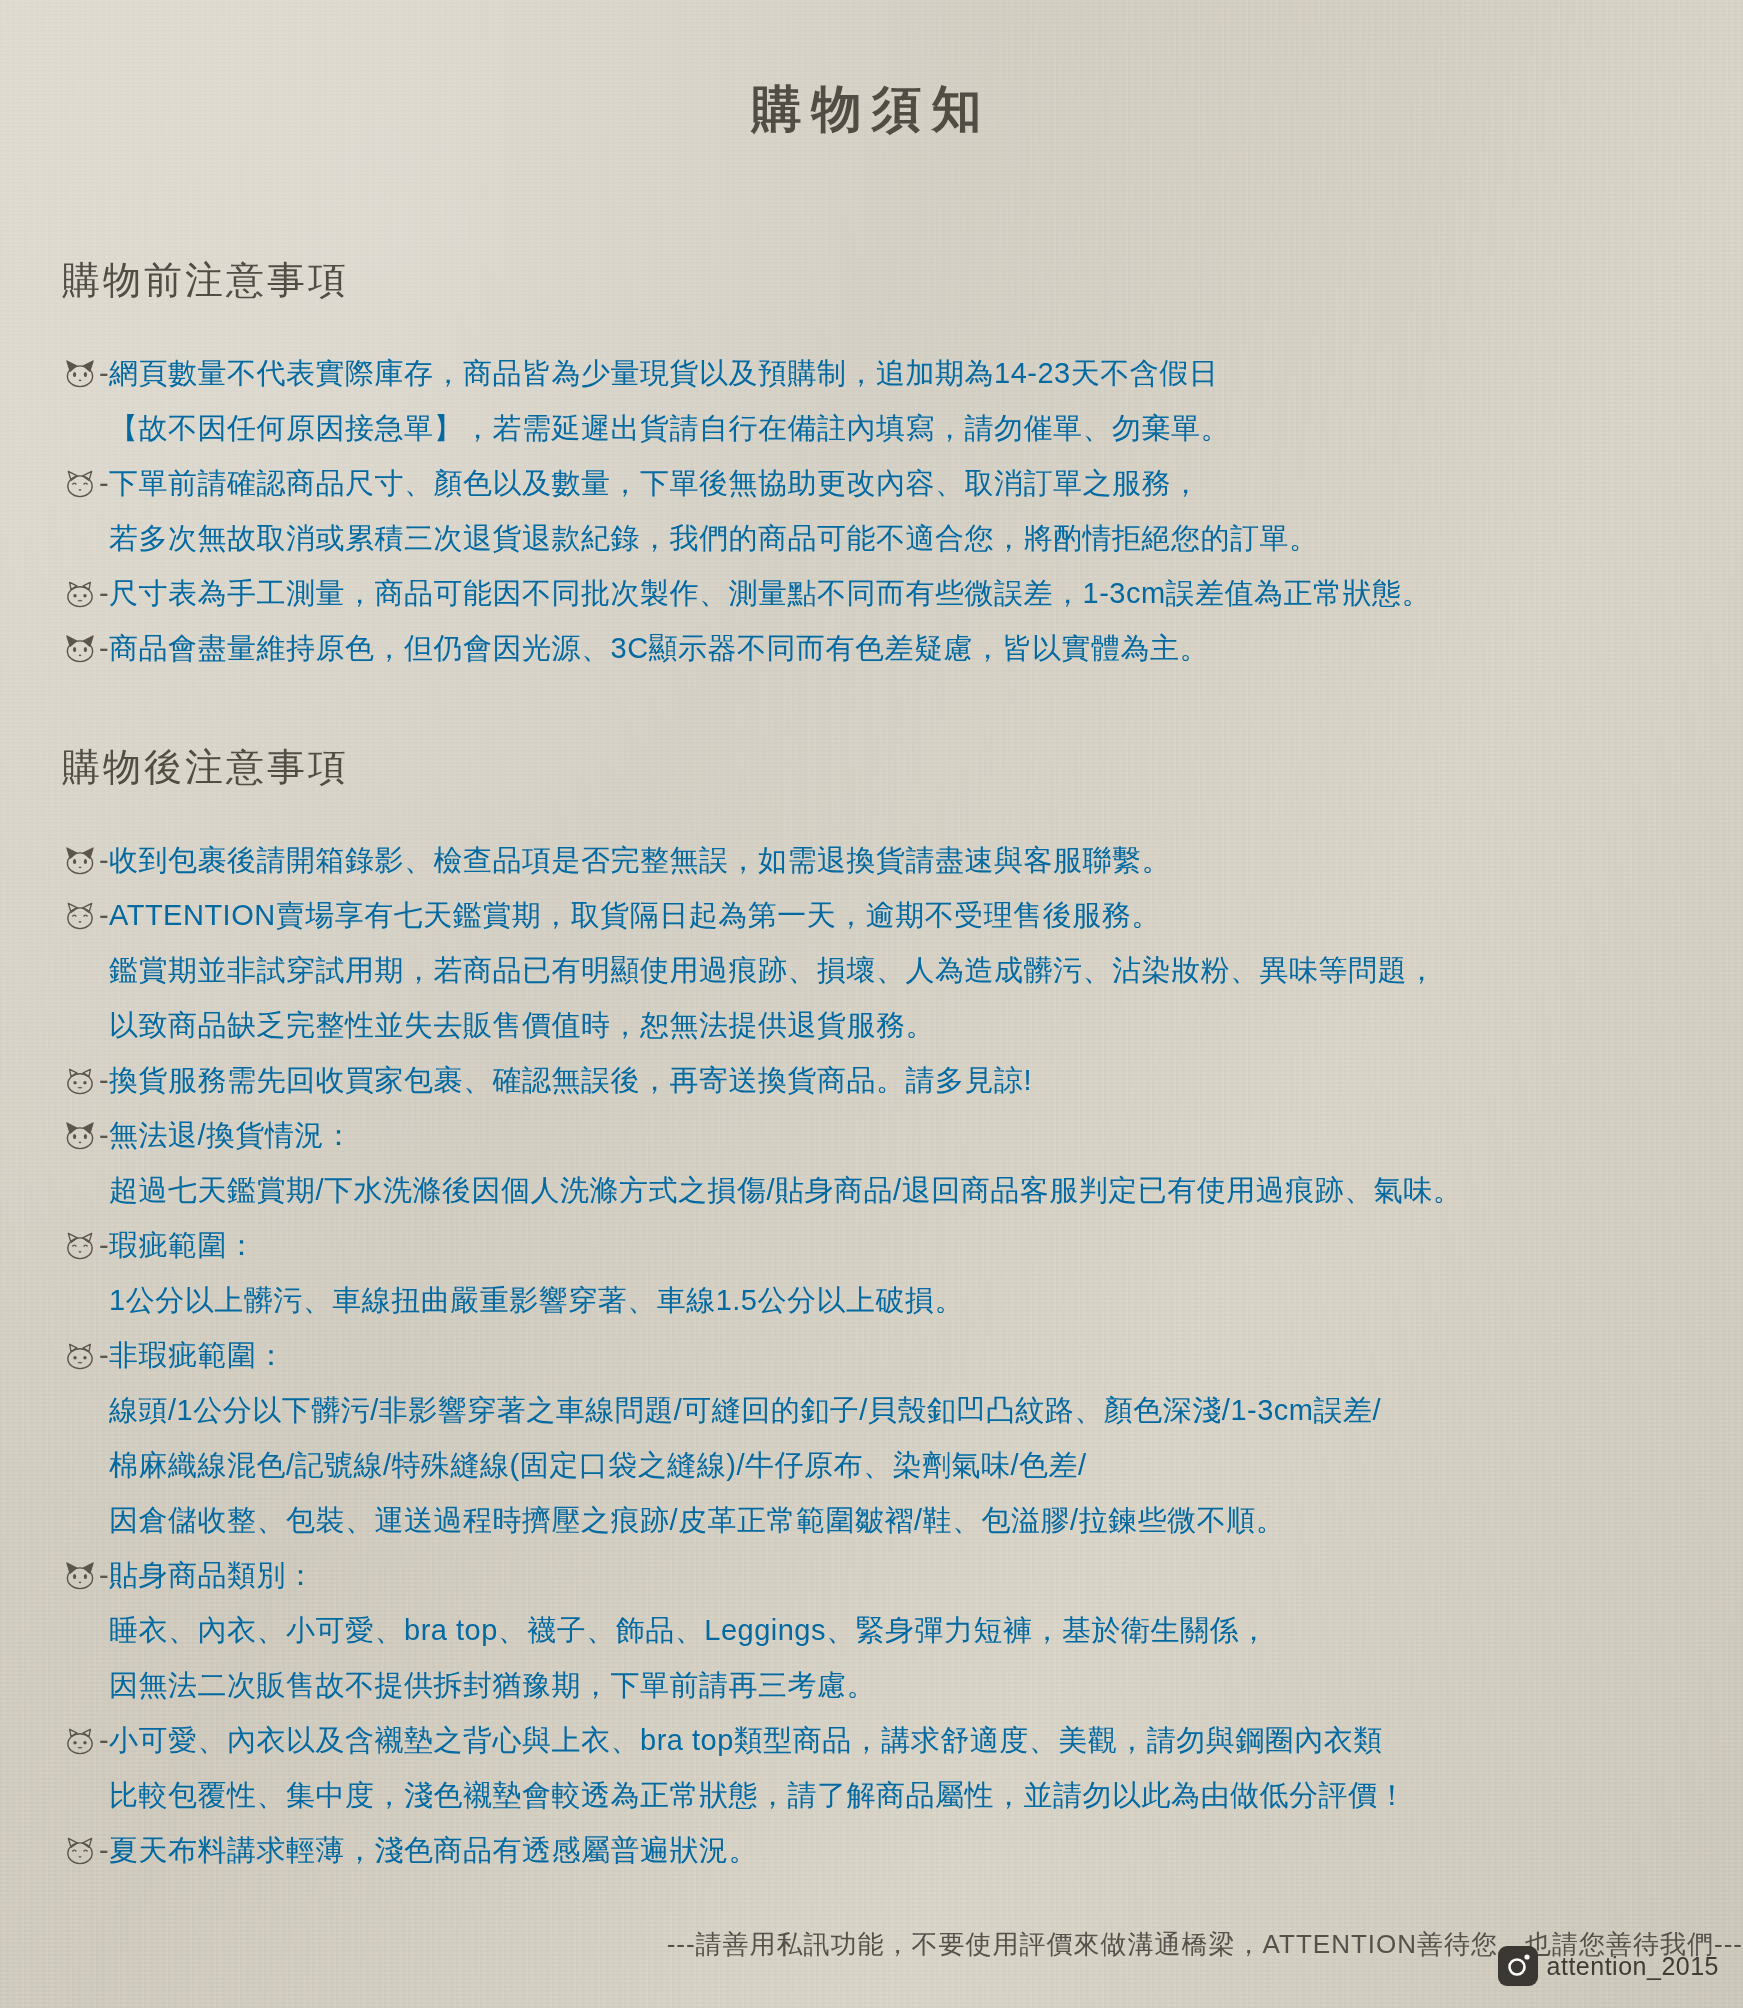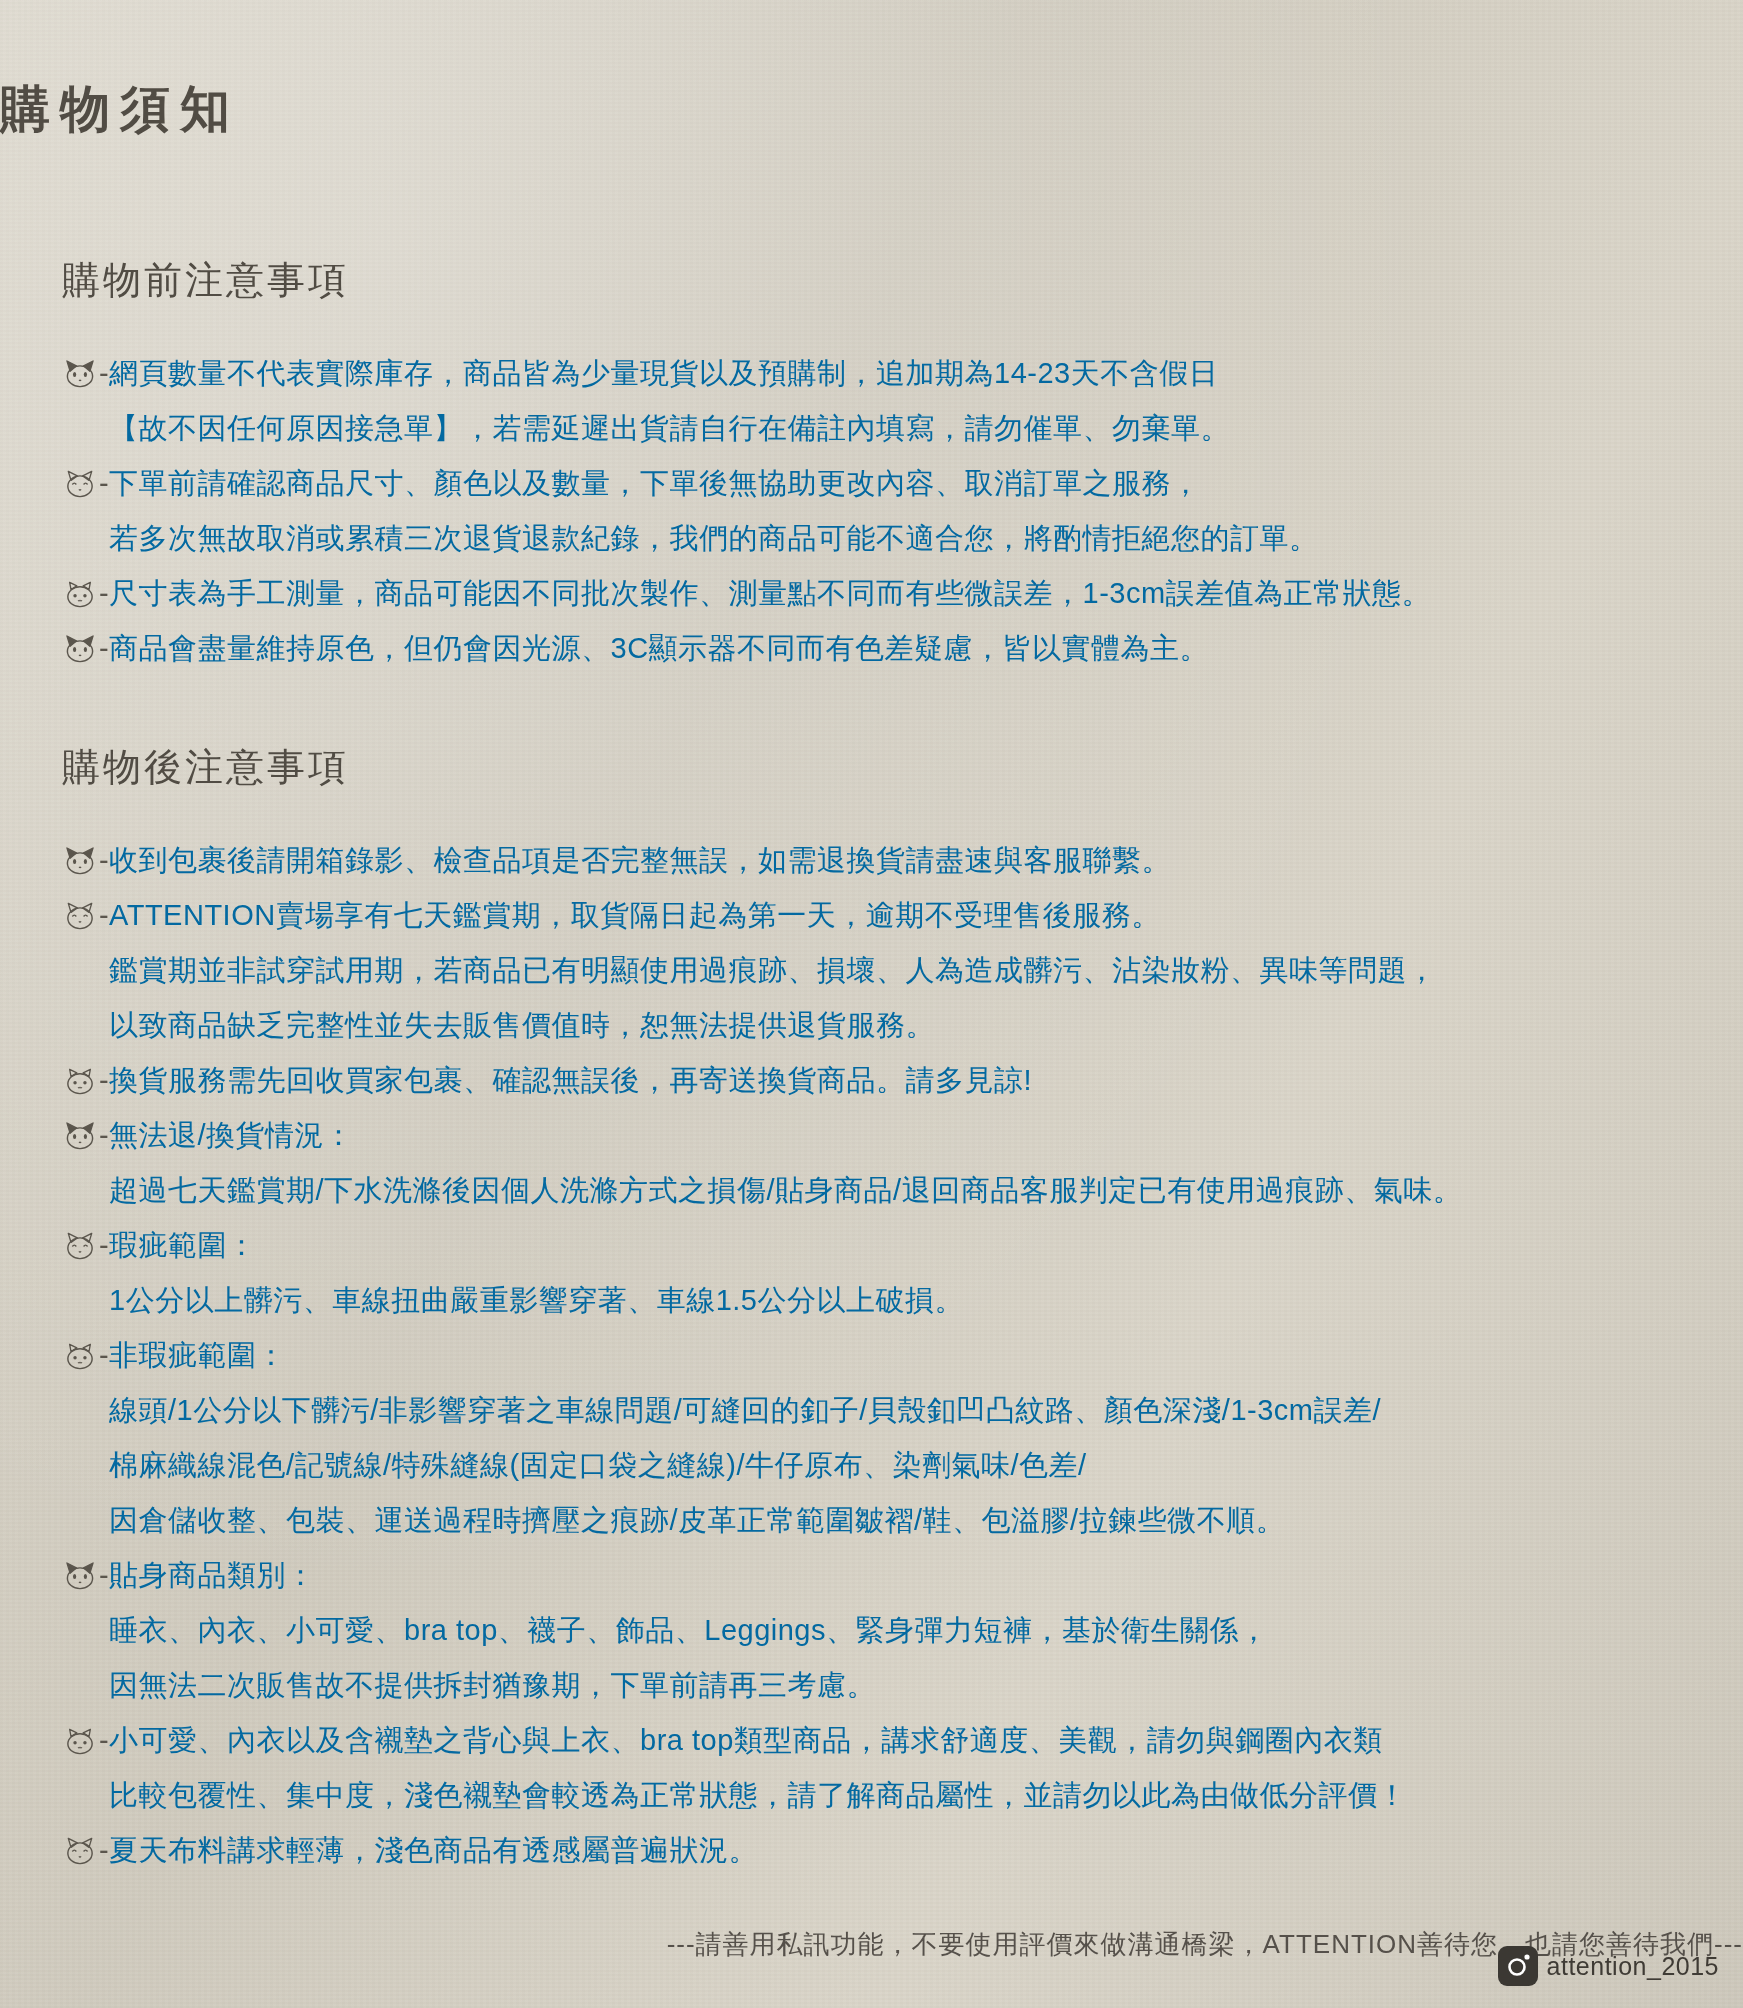--- a/index.html
+++ b/index.html
@@ -15,21 +15,21 @@
       radial-gradient(ellipse at 22% 12%, rgba(255,255,255,0.22), rgba(255,255,255,0) 55%),
       linear-gradient(115deg, rgba(255,255,255,0.10) 0%, rgba(0,0,0,0.03) 38%, rgba(255,255,255,0.07) 68%, rgba(0,0,0,0.045) 100%),
       repeating-linear-gradient(0deg, rgba(0,0,0,0.014) 0 2px, rgba(255,255,255,0.012) 2px 4px),
       repeating-linear-gradient(90deg, rgba(0,0,0,0.010) 0 3px, rgba(255,255,255,0.010) 3px 6px);
     position: relative;
   }
   .page { position: relative; width: 100%; height: 100%; }
 
   h1.title {
     margin: 0; padding-top: 76px;
-    text-align: left;
+    text-align: center;
     font-size: 50px; font-weight: bold;
     letter-spacing: 10px;
     color: #514c44;
   }
 
   .content { padding: 0 40px 0 62px; }
 
   section.section { display: block; }
   h2.section-heading {
     font-size: 38px; font-weight: normal;

